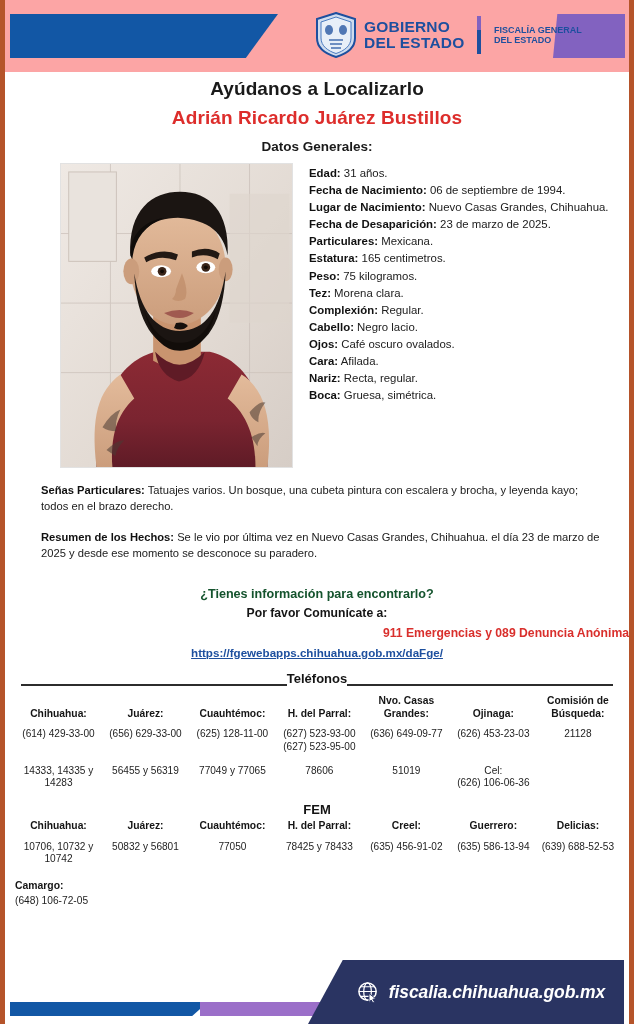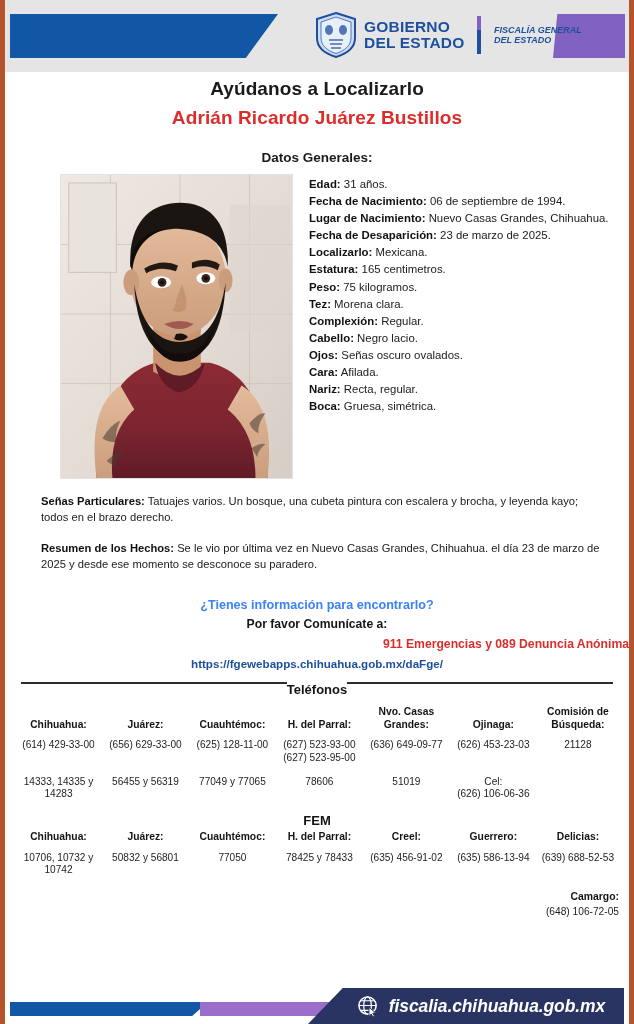--- a/index.html
+++ b/index.html
@@ -15,21 +15,21 @@
     border-left: 5px solid #b5542a;
     border-right: 5px solid #b5542a;
     overflow: hidden;
   }
 
   
   .header {
     position: relative;
     height: 72px;
     width: 100%;
-    background: #e5e5e5;
+    background: #fca5a5;
   }
   .hdr-blue {
     position: absolute;
     left: 5px; top: 14px;
     width: 268px; height: 44px;
     background: #1257a5;
     clip-path: polygon(0 0, 100% 0, 88% 100%, 0 100%);
   }
   .hdr-purple {
     position: absolute;
@@ -55,37 +55,36 @@
   .hdr-sep {
     width: 3.5px; height: 38px;
     background: linear-gradient(180deg,#8262c0 0%, #8262c0 38%, #1d4f9e 38%, #1d4f9e 100%);
     margin: 0 6px;
   }
   .fis-text {
     font-weight: bold;
     font-size: 9px;
     line-height: 10.5px;
     color: #1d4f9e;
-    font-style: italic;
     white-space: nowrap;
   }
 
   
   .titles { text-align: center; margin-top: 6px; }
   .t-help {
     font-size: 19px; font-weight: bold; color: #1a1a1a;
     letter-spacing: .1px;
   }
   .t-name {
     font-size: 19px; font-weight: bold; color: #dd2d2b;
     margin-top: 7px; letter-spacing: .1px;
   }
   .t-datos {
     font-size: 13.5px; font-weight: bold; color: #1a1a1a;
-    margin-top: 21px;
+    margin-top: 10px;
   }
 
   
   .body-row {
     display: flex;
     margin-top: 9px;
     padding-left: 18px;
     padding-right: 8px;
     align-items: flex-start;
   }
@@ -121,28 +120,28 @@
     font-size: 11.2px;
     line-height: 16px;
     color: #202020;
     text-align: left;
   }
   .p-block b { font-weight: bold; color: #111; }
   .p-gap { height: 15px; }
 
   
   .contact { text-align: center; margin-top: 26px; }
-  .c-q { font-size: 12.6px; font-weight: bold; color: #3b82f6; }
+  .c-q { font-size: 12.6px; font-weight: bold; color: #14532d; }
   .c-p { font-size: 12.2px; font-weight: bold; color: #151515; margin-top: 5px; }
   .c-911 { font-size: 12.2px; font-weight: bold; color: #d92f2c; margin-top: 6px; text-align: right; }
-  .c-url { font-size: 11.6px; font-weight: bold; color: #1d4f9e; margin-top: 6px; }
+  .c-url { font-size: 11.6px; font-weight: bold; color: #1d4f9e; margin-top: 6px; text-decoration: underline; }
 
   
   .div-title {
-    display: flex; align-items: flex-start;
+    display: flex; align-items: flex-end;
     margin: 12px 16px 0 16px;
   }
   .div-title .rule { flex: 1 1 auto; height: 2px; background: #2c2c2c; }
   .div-title .lbl {
     font-size: 13px; font-weight: bold; color: #141414;
     white-space: nowrap;
   }
 
   
   .phones { padding: 0 10px; margin-top: 9px; }
@@ -158,21 +157,21 @@
     line-height: 12.8px;
   }
   .ptable td.spaced { padding-top: 9px; }
   .fem-head {
     text-align: center;
     font-size: 13px; font-weight: bold; color: #141414;
     margin-top: 10px;
   }
   .fem-table { margin-top: 3px; }
   .camargo {
-    text-align: right;
+    text-align: left;
     margin-top: 12px;
   }
   .camargo .ch { font-size: 10.4px; font-weight: bold; color: #151515; }
   .camargo .cn { font-size: 10.2px; color: #1d1d1d; margin-top: 4px; }
 
   
   .footer {
     position: absolute;
     left: 0; right: 0; bottom: 0;
     height: 58px;
@@ -186,21 +185,21 @@
   }
   .f-purple {
     position: absolute;
     left: 195px; bottom: 8px;
     right: 5px; height: 14px;
     background: #9b6fc9;
   }
   .f-dark {
     position: absolute;
     right: 5px; bottom: 0;
-    width: 316px; height: 36px;
+    width: 316px; height: 64px;
     background: #2a3462;
     clip-path: polygon(11% 0, 100% 0, 100% 100%, 0 100%);
     display: flex; align-items: center; justify-content: center;
     gap: 9px;
     padding-left: 30px;
   }
   .f-url {
     color: #ffffff;
     font-size: 17.5px;
     font-weight: bold;
@@ -315,27 +314,27 @@
 
         <path d="M95 189 q24 26 50 0 q-6 26-26 30 q-20-6-24-30 z" fill="#5f1b26"></path>
       </svg>
     </div>
 
     <div class="datos">
       <div class="d-line"><b>Edad:</b> <span>31 años.</span></div>
       <div class="d-line"><b>Fecha de Nacimiento:</b> <span>06 de septiembre de 1994.</span></div>
       <div class="d-line"><b>Lugar de Nacimiento:</b> <span>Nuevo Casas Grandes, Chihuahua.</span></div>
       <div class="d-line"><b>Fecha de Desaparición:</b> <span>23 de marzo de 2025.</span></div>
-      <div class="d-line"><b>Localizarlo:</b> <span>Mexicana.</span></div>
+      <div class="d-line"><b>Particulares:</b> <span>Mexicana.</span></div>
       <div class="d-line"><b>Estatura:</b> <span>165 centimetros.</span></div>
       <div class="d-line"><b>Peso:</b> <span>75 kilogramos.</span></div>
       <div class="d-line"><b>Tez:</b> <span>Morena clara.</span></div>
       <div class="d-line"><b>Complexión:</b> <span>Regular.</span></div>
       <div class="d-line"><b>Cabello:</b> <span>Negro lacio.</span></div>
-      <div class="d-line"><b>Ojos:</b> <span>Señas oscuro ovalados.</span></div>
+      <div class="d-line"><b>Ojos:</b> <span>Café oscuro ovalados.</span></div>
       <div class="d-line"><b>Cara:</b> <span>Afilada.</span></div>
       <div class="d-line"><b>Nariz:</b> <span>Recta, regular.</span></div>
       <div class="d-line"><b>Boca:</b> <span>Gruesa, simétrica.</span></div>
     </div>
   </div>
 
   <div class="paras">
     <div class="p-block">
       <b>Señas Particulares:</b>
       <span>Tatuajes varios. Un bosque, una cubeta pintura con escalera y brocha, y leyenda kayo; todos en el brazo derecho.</span>

